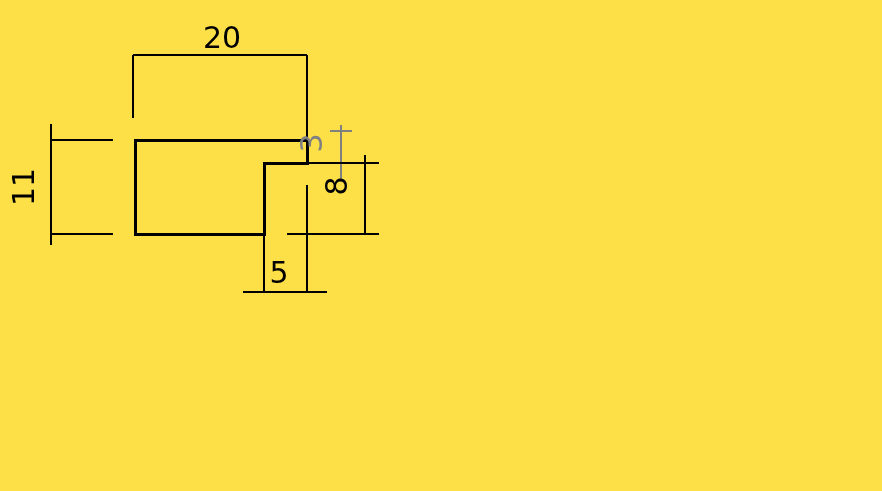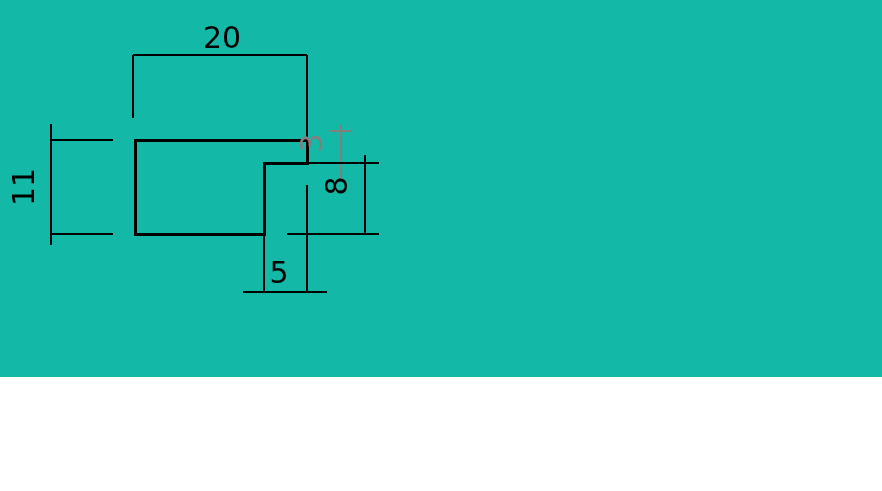--- a/index.html
+++ b/index.html
@@ -9,22 +9,22 @@
   }
   body {
     width: 882px;
     height: 491px;
     font-family: "DejaVu Sans", sans-serif;
     overflow: hidden;
   }
   #canvas-root {
     position: relative;
     width: 882px;
-    height: 377px;
-    background: #14b8a6;
+    height: 491px;
+    background: #fde047;
   }
   #drawing-svg {
     position: absolute;
     left: 0;
     top: 0;
     display: block;
   }
   .dim-text {
     font-family: "DejaVu Sans", sans-serif;
     font-size: 30px;

